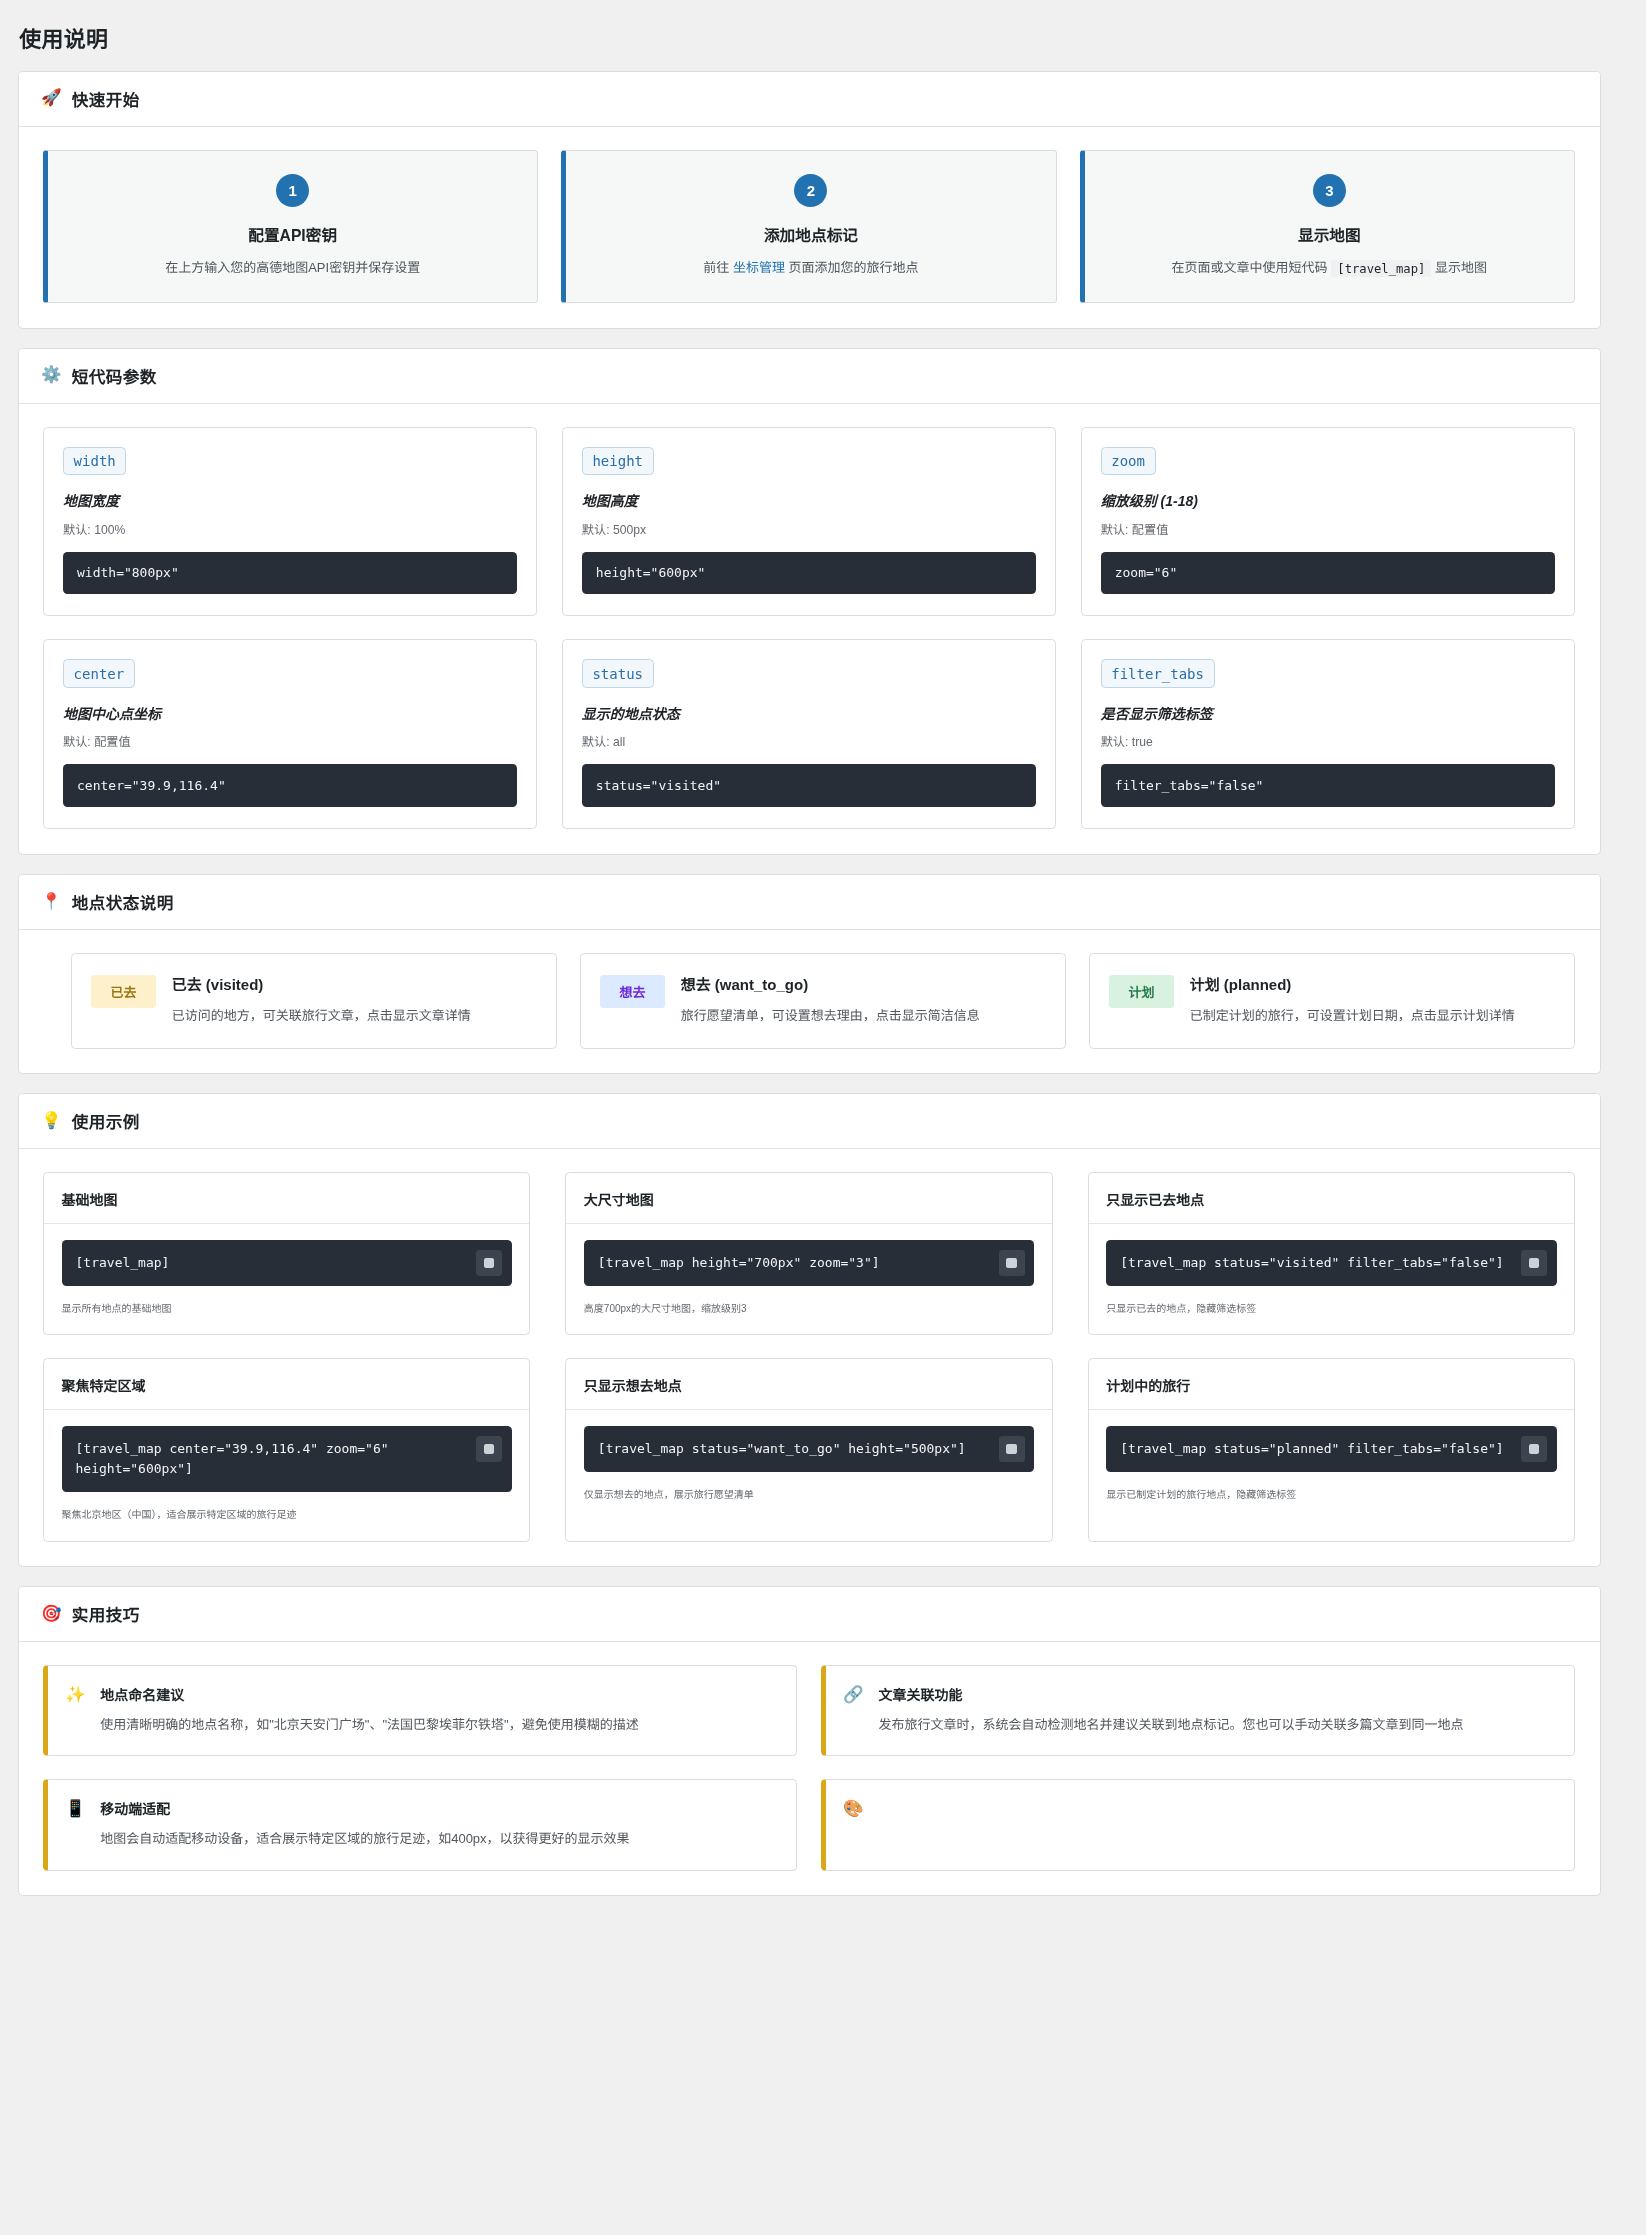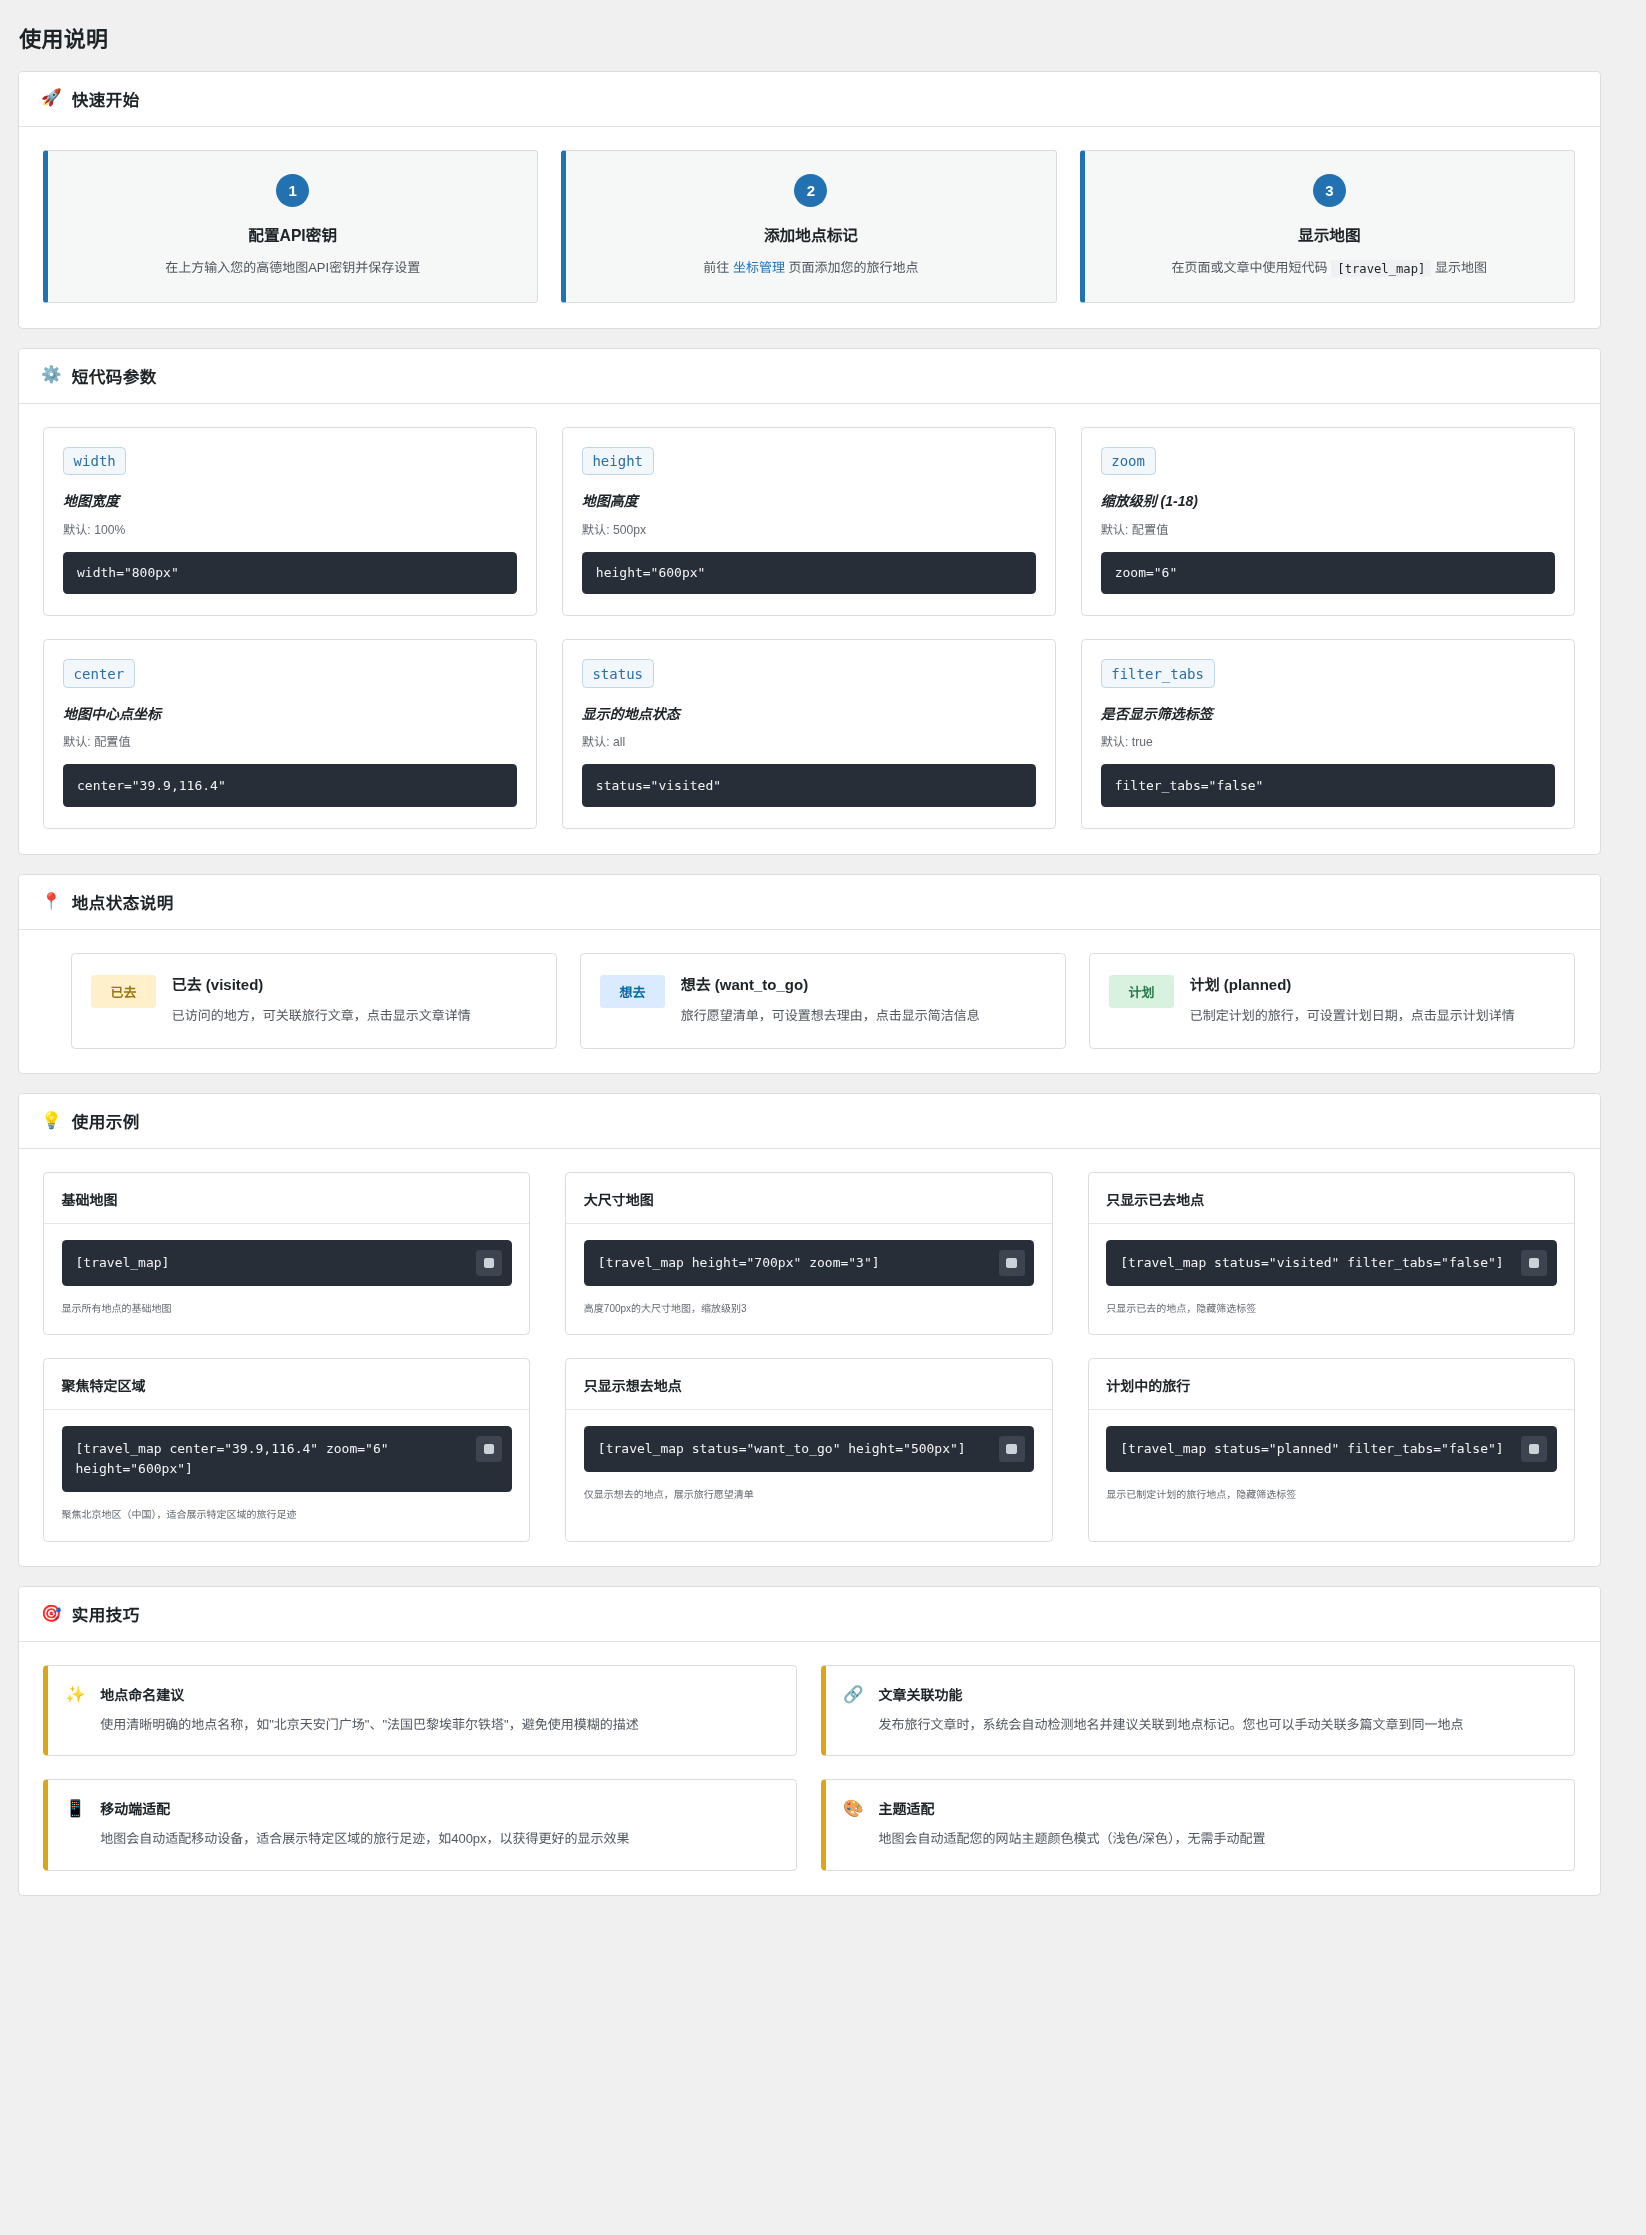--- a/index.html
+++ b/index.html
@@ -166,21 +166,21 @@
     flex: 0 0 auto;
     min-width: 65px;
     text-align: center;
     font-size: 13px;
     font-weight: bold;
     border-radius: 3.5px;
     padding: 7px 8.7px;
     margin-top: 1.7px;
   }
   .badge-visited  { background: #fdf0cb; color: #9a7511; }
-  .badge-want     { background: #dbeafe; color: #0369a1; }
+  .badge-want     { background: #dbeafe; color: #6d28d9; }
   .badge-planned  { background: #d9f2df; color: #25794a; }
   .status-text .status-title {
     font-size: 15px;
     font-weight: bold;
     color: #1d2327;
     margin-bottom: 11.4px;
   }
   .status-text .status-desc {
     font-size: 13px;
     color: #50575e;
@@ -526,24 +526,20 @@
         <div class="tip-card">
           <span class="tip-emoji">📱</span>
           <div>
             <div class="tip-title">移动端适配</div>
             <div class="tip-desc">地图会自动适配移动设备，适合展示特定区域的旅行足迹，如400px，以获得更好的显示效果</div>
           </div>
         </div>
 
         <div class="tip-card">
           <span class="tip-emoji">🎨</span>
-          <div>
-            <div class="tip-title">主题适配</div>
-            <div class="tip-desc">地图会自动适配您的网站主题颜色模式（浅色/深色），无需手动配置</div>
-          </div>
         </div>
 
       </div>
     </div>
   </section>
 
 </div>
 
 
 </body></html>

